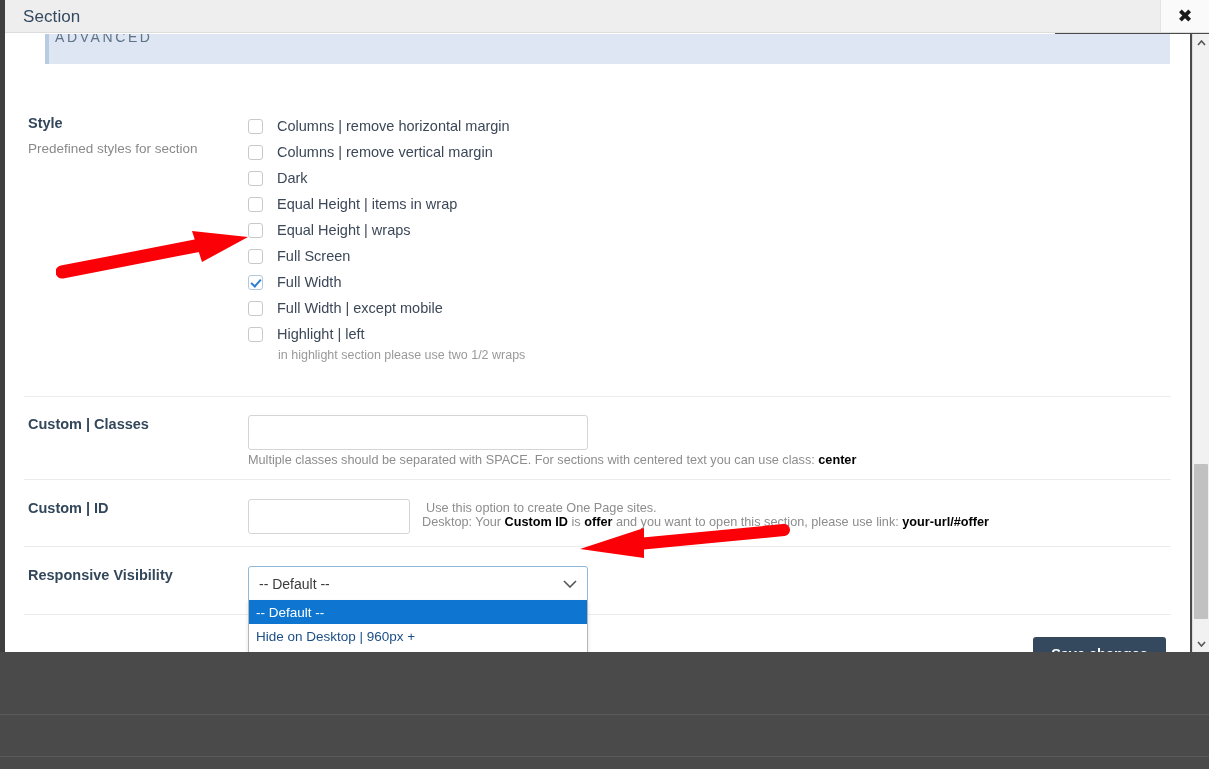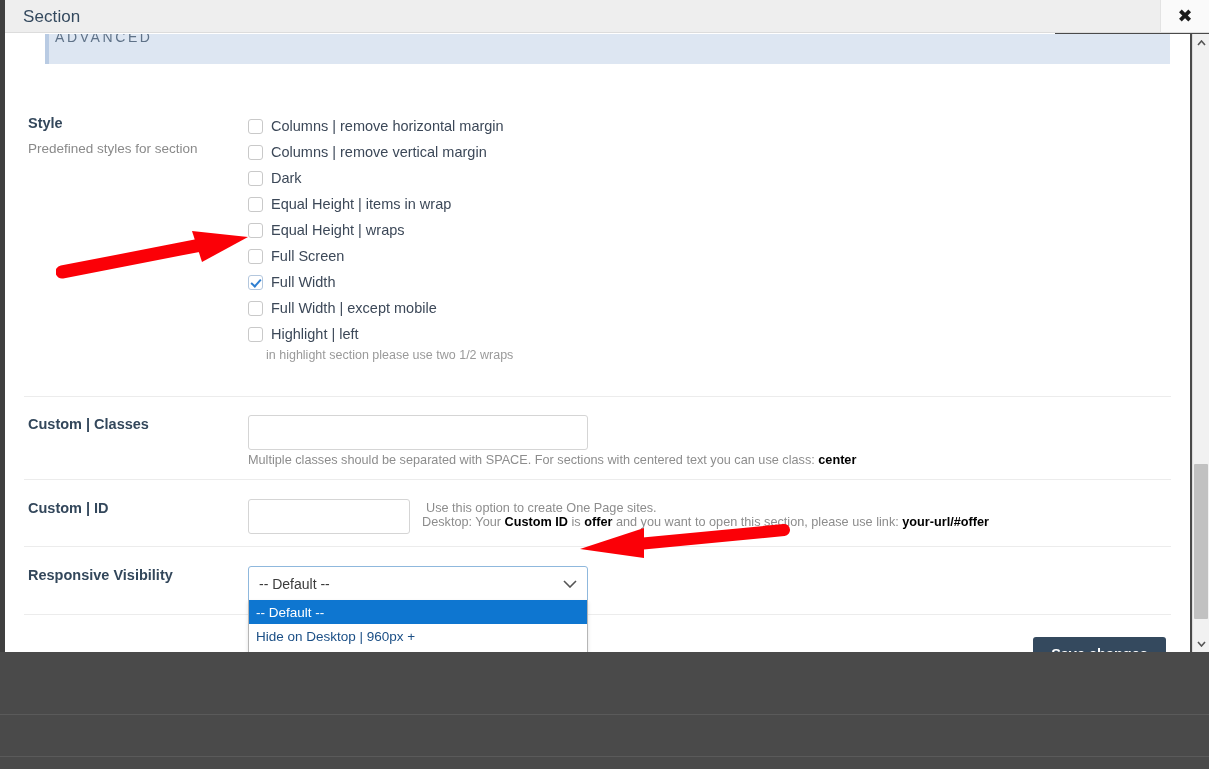--- a/index.html
+++ b/index.html
@@ -98,20 +98,21 @@
     position: absolute;
     font-size: 13.5px; color: #8a8a8a;
   }
 
   
   .cb-list { position: absolute; left: 243px; top: 79px; }
   .cb-item {
     display: flex; align-items: center;
     height: 26px;
     cursor: pointer;
+    gap: 6px;
   }
   .cb-box {
     width: 15px; height: 15px;
     border: 1px solid #c9c9c9;
     border-radius: 3px;
     background: #fff;
     margin-right: 8px;
     flex: 0 0 auto;
     position: relative;
   }
@@ -123,21 +124,21 @@
     border: solid #2f7fd1;
     border-width: 0 2px 2px 0;
     transform: rotate(42deg);
   }
   .cb-item.checked .cb-box { border-color: #b4c7dd; }
   .cb-text {
     font-size: 14.5px; color: #3c4858;
     white-space: nowrap;
   }
   .cb-note {
-    margin-left: 18px;
+    margin-left: 30px;
     font-size: 12.5px; color: #9a9a9a;
     margin-top: 1px;
   }
 
   
   .txt-input {
     position: absolute;
     border: 1px solid #d5d5d5;
     border-radius: 3px;
     background: #fff;

